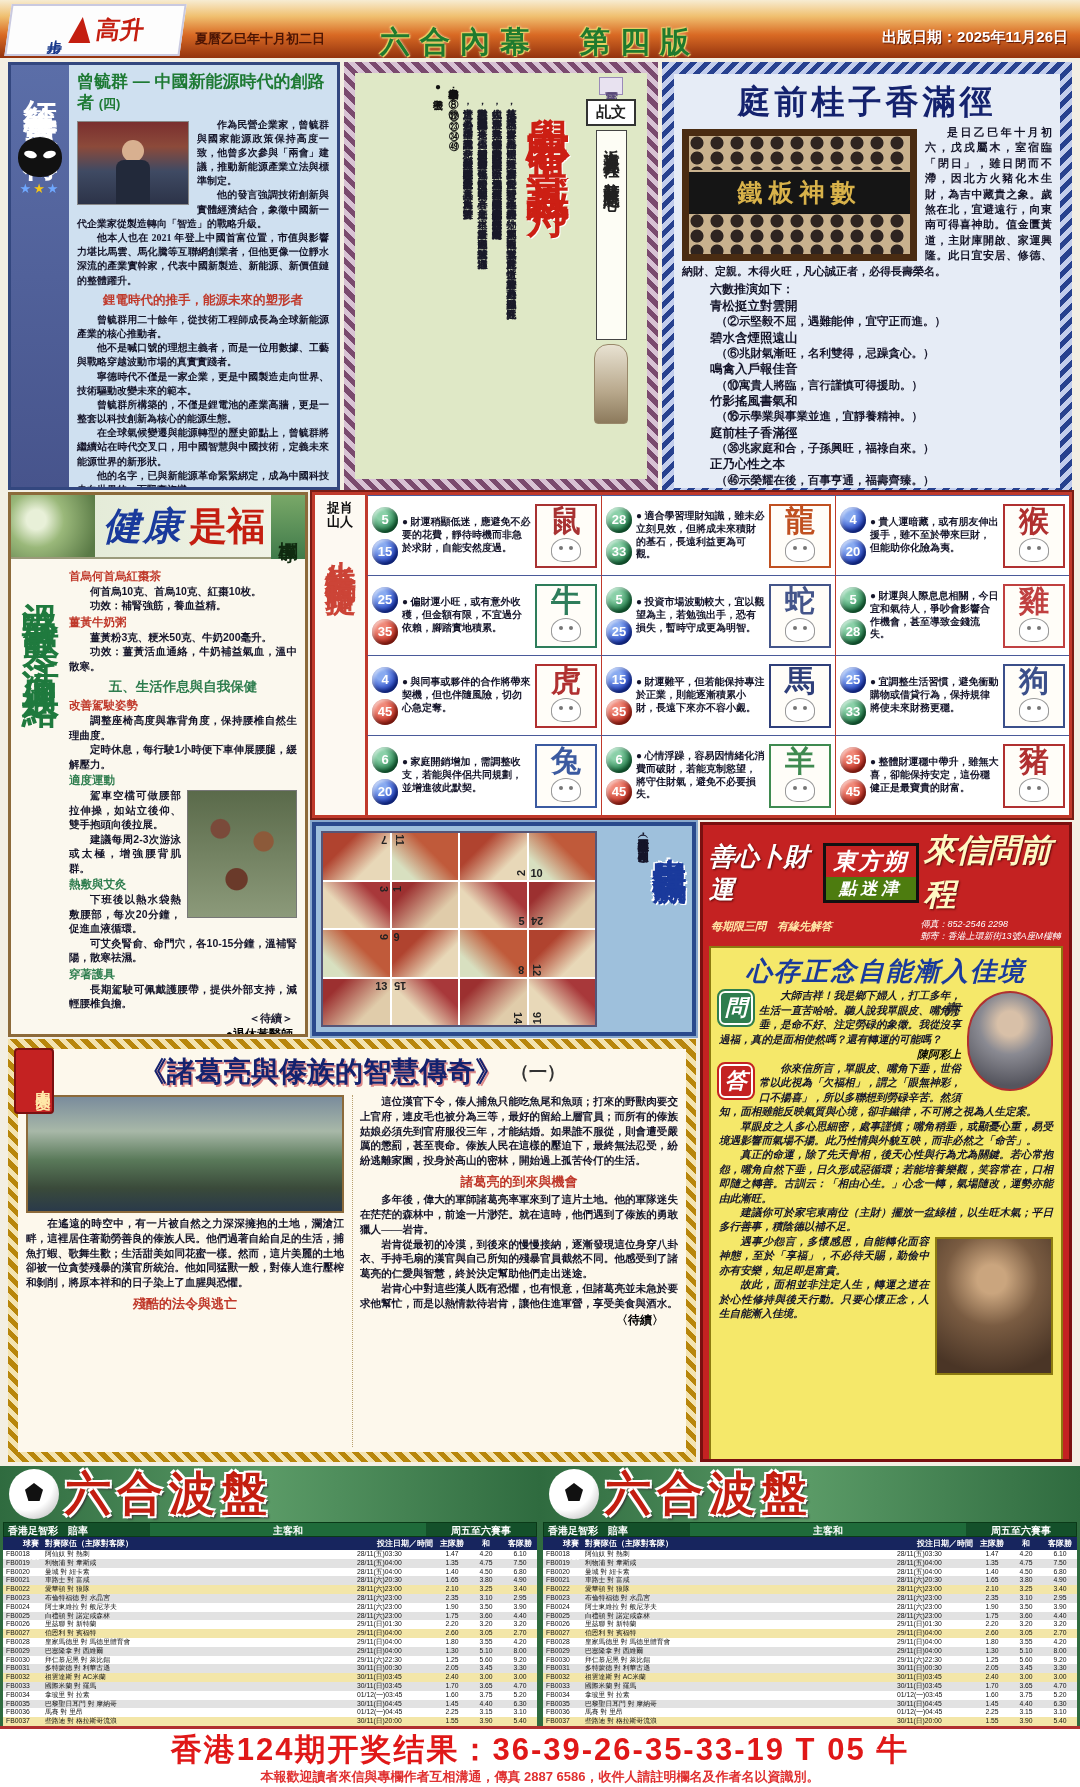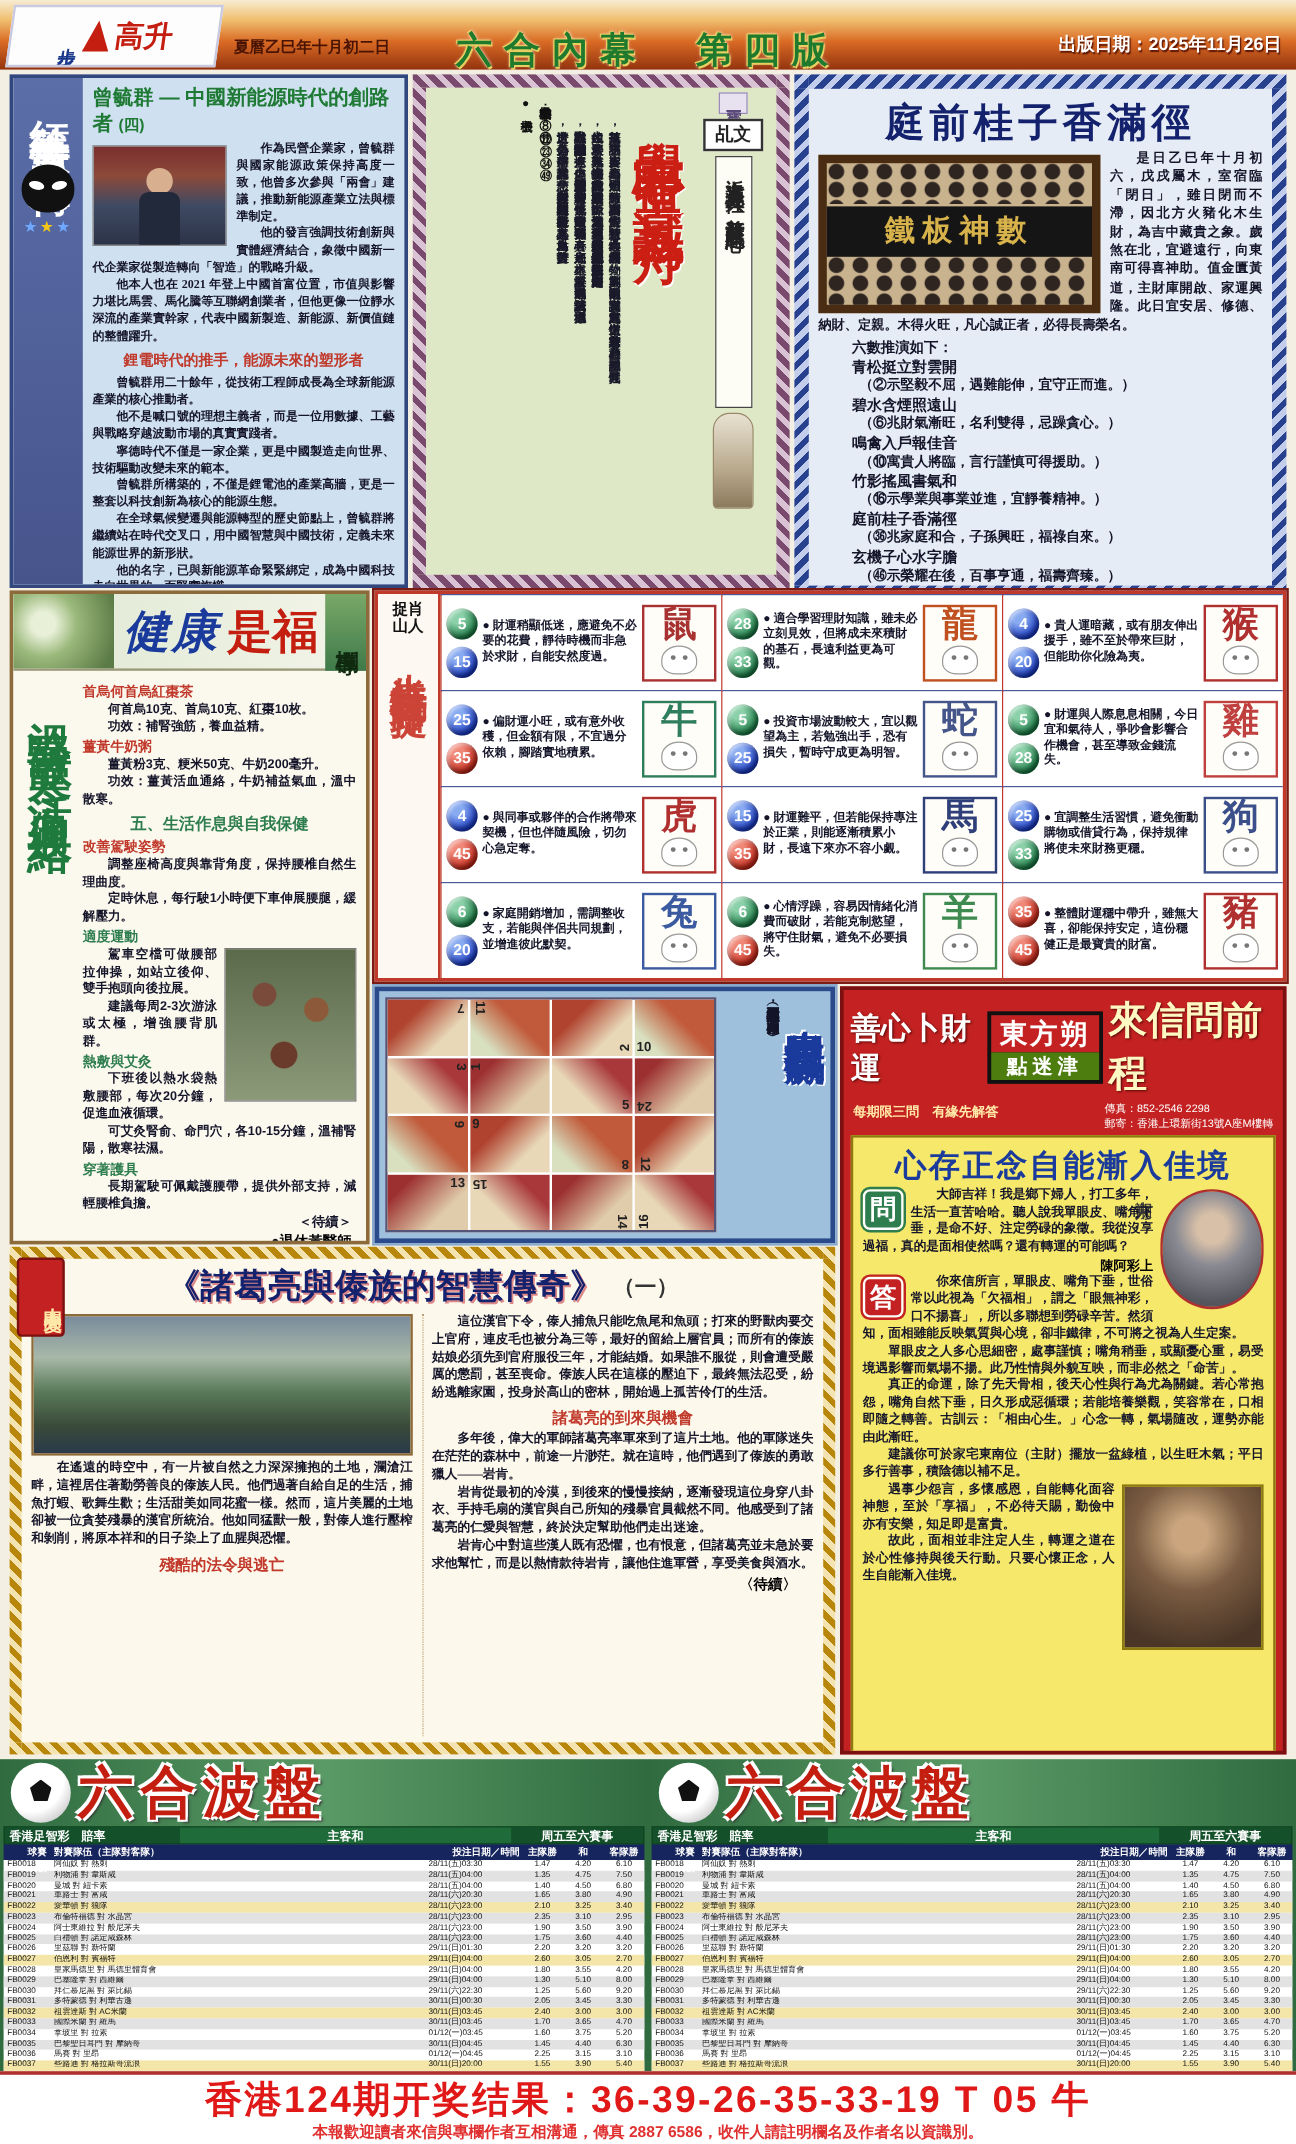--- a/index.html
+++ b/index.html
@@ -113,21 +113,21 @@
   
   #puzzle { left:312px; top:822px; width:384px; height:214px; background:#9ec0dc; border:4px solid #2a4a8c; outline:2px solid #88a8cc; display:flex; padding:5px; gap:4px;}
   #puzzle-grid { flex:1; display:grid; grid-template-columns:repeat(4,1fr); grid-template-rows:repeat(4,1fr); gap:2px; background:#fff; border:2px solid #557;}
   .ptile { position:relative; overflow:hidden;}
   .ptile span { position:absolute; font-size:11px; font-weight:bold; color:#222;}
   #puzzle-side { width:86px; display:flex; flex-direction:row-reverse; align-items:stretch; gap:2px;}
   #puzzle-title { writing-mode:vertical-rl; font-size:34px; font-weight:bold; color:#1a3a9c; letter-spacing:2px; text-shadow:1.5px 1.5px 0 #fff,-1.5px -1.5px 0 #fff; font-family:"Liberation Serif",serif; line-height:1.05;}
   #puzzle-note { writing-mode:vertical-rl; font-size:11px; font-weight:bold; color:#15152a; line-height:1.2;}
 
   
-  #df { left:700px; top:822px; width:372px; height:640px; background:#c42222; border:3px solid #7a1010; overflow:hidden; padding:4px 6px;}
+  #df { left:700px; top:822px; width:372px; height:640px; background:#c42222; border:3px solid #7a1010; overflow:hidden; padding:4px 6px;font-style:italic;}
   #df-hrow { display:flex; align-items:center; gap:5px;}
   #df-left { color:#fff; font-size:25px; font-weight:bold; font-family:"Liberation Serif",serif; text-shadow:1px 1px 2px #5a0808;}
   #df-namebox { border:3px solid #111; background:#111; text-align:center; min-width:96px;}
   #df-namebox .n1 { background:#c42222; color:#fff; font-size:23px; font-weight:bold; padding:0 6px; letter-spacing:2px;}
   #df-namebox .n2 { background:#4d7c0f; color:#fff; font-size:17px; font-weight:bold; letter-spacing:4px;}
   #df-right { color:#fef9c3; font-size:32px; font-weight:bold; font-family:"Liberation Serif",serif; text-shadow:1px 1px 2px #5a0808;}
   #df-subrow { display:flex; justify-content:space-between; color:#ffe9a8; font-size:11px; font-weight:bold; margin:2px 2px 4px;}
   #df-subrow .contact { text-align:left; color:#fff; font-size:9px; line-height:1.3; font-weight:normal;}
   #df-yellow { background:#f5e86a; border:2px solid #8c7a10; height:528px; padding:6px 8px; overflow:hidden; position:relative;}
   #df-title { text-align:center; font-size:26px; font-weight:bold; color:#1a3a9c; letter-spacing:2px; font-family:"Liberation Serif",serif;}
@@ -257,21 +257,21 @@
         <div class="pl">青松挺立對雲開</div>
         <div class="pn">（②示堅毅不屈，遇難能伸，宜守正而進。）</div>
         <div class="pl">碧水含煙照遠山</div>
         <div class="pn">（⑥兆財氣漸旺，名利雙得，忌躁貪心。）</div>
         <div class="pl">鳴禽入戶報佳音</div>
         <div class="pn">（⑩寓貴人將臨，言行謹慎可得援助。）</div>
         <div class="pl">竹影搖風書氣和</div>
         <div class="pn">（⑯示學業與事業並進，宜靜養精神。）</div>
         <div class="pl">庭前桂子香滿徑</div>
         <div class="pn">（㊱兆家庭和合，子孫興旺，福祿自來。）</div>
-        <div class="pl">玄機子心水字膽</div>
+        <div class="pl">正乃心性之本</div>
         <div class="pn">（㊻示榮耀在後，百事亨通，福壽齊臻。）</div>
       </div>
     <div id="tieban-red">
       <div class="s">綜觀六數，②⑥為開基之象，⑩⑯主事業與名聲之榮，㊱㊻則為家運豐盛，福報盈門之徵。今日室宿主貴，閉而不閉，藏而生旺，正所謂「靜中得利，守中見機」。凡行善積德者，得天火之助，財祿長存，名位自成。</div>
 
     </div>
   </div>
 
   <div id="health" class="abs">
     <div id="health-banner">

